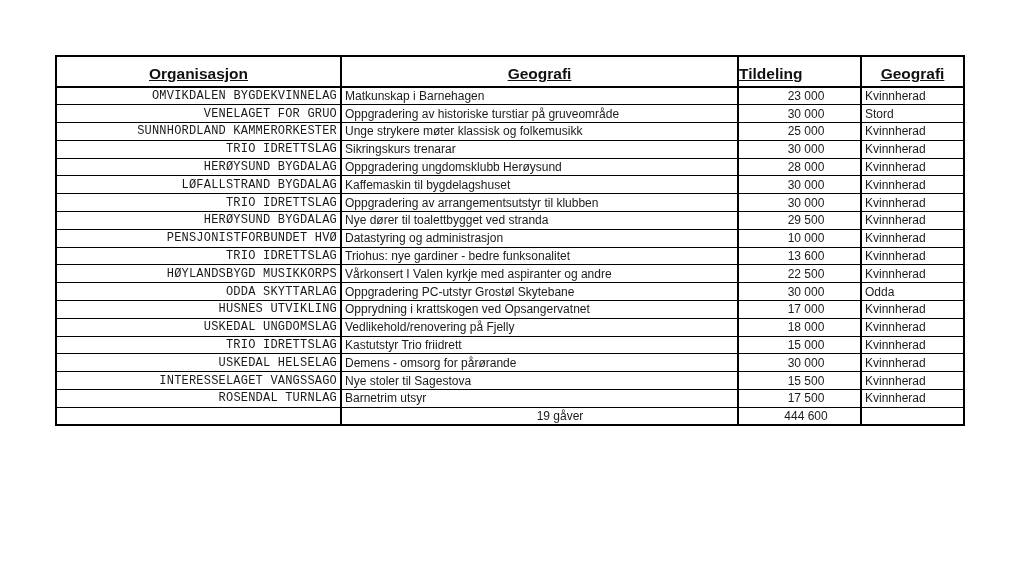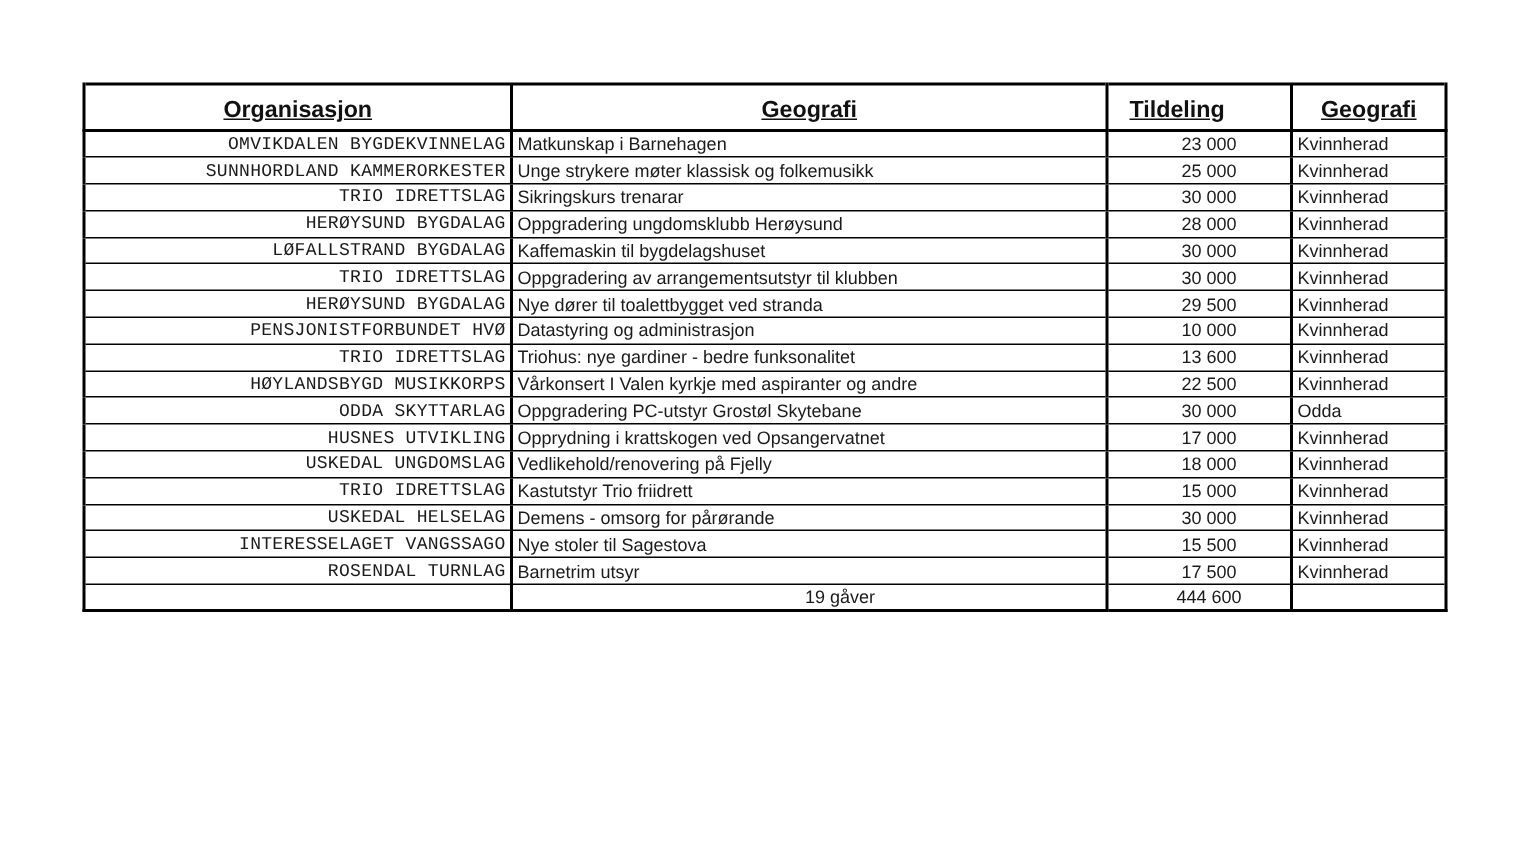--- a/index.html
+++ b/index.html
@@ -37,21 +37,21 @@
     height: 31px;
     font-size: 15.5px;
     font-weight: bold;
     text-decoration: underline;
     text-align: center;
     vertical-align: bottom;
     padding-bottom: 3px;
     border-bottom-width: 2px;
     color: #111;
   }
-  thead th.h-amount { text-align: left; padding-left: 14px; }
+  thead th.h-amount { text-align: left; padding-left: 0; }
 
   tbody td, tfoot td {
     height: 17.8px;
     font-size: 12px;
     line-height: 16px;
     vertical-align: middle;
     padding: 0 3px;
   }
   td.cell-org { text-align: right; letter-spacing: 0.2px; font-family: Liberation Mono, monospace; }
   td.cell-project { text-align: left; margin-top: 12px; }
@@ -82,20 +82,26 @@
       </tr>
     </thead>
     <tbody>
         <tr>
       <td class="cell-org">OMVIKDALEN BYGDEKVINNELAG</td>
       <td class="cell-project">Matkunskap i Barnehagen</td>
       <td class="cell-amount">23 000</td>
       <td class="cell-geo">Kvinnherad</td>
     </tr>
         <tr>
+      <td class="cell-org">VENELAGET FOR GRUO</td>
+      <td class="cell-project">Oppgradering av historiske turstiar på gruveområde</td>
+      <td class="cell-amount">30 000</td>
+      <td class="cell-geo">Stord</td>
+    </tr>
+        <tr>
       <td class="cell-org">SUNNHORDLAND KAMMERORKESTER</td>
       <td class="cell-project">Unge strykere møter klassisk og folkemusikk</td>
       <td class="cell-amount">25 000</td>
       <td class="cell-geo">Kvinnherad</td>
     </tr>
         <tr>
       <td class="cell-org">TRIO IDRETTSLAG</td>
       <td class="cell-project">Sikringskurs trenarar</td>
       <td class="cell-amount">30 000</td>
       <td class="cell-geo">Kvinnherad</td>

